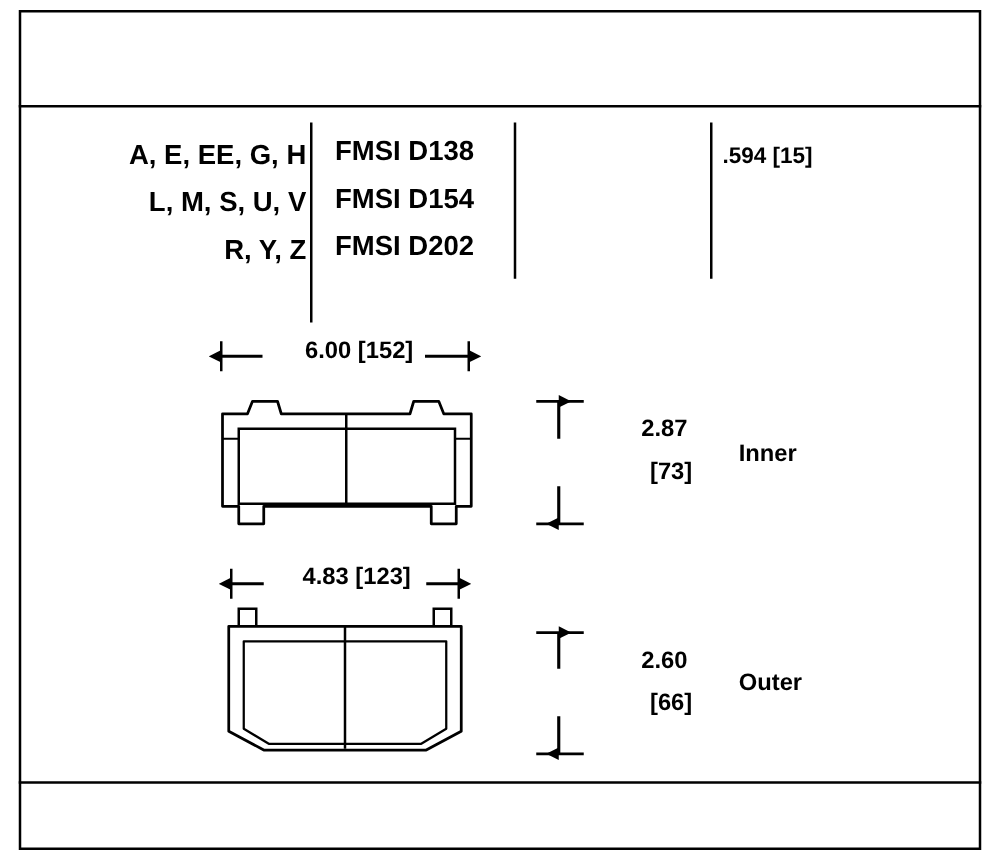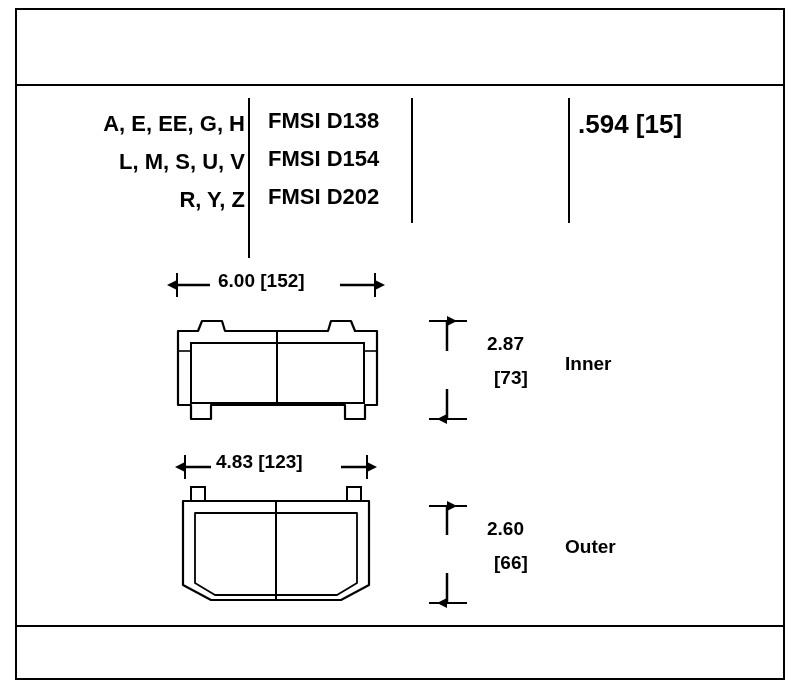--- a/index.html
+++ b/index.html
@@ -87,21 +87,21 @@
     font-size: 22px;
     font-weight: bold;
     line-height: 38px;
     white-space: nowrap;
   }
   
   .thickness {
     position: absolute;
     left: 578px;
     top: 105px;
-    font-size: 26px;
+    font-size: 18px;
     font-weight: bold;
     line-height: 38px;
     white-space: nowrap;
     text-align: right;
   }
 
   
   .draw-svg {
     position: absolute;
     left: 15px;
@@ -109,20 +109,21 @@
     width: 770px;
     height: 370px;
   }
 
   .dim-label {
     position: absolute;
     font-size: 19px;
     font-weight: bold;
     white-space: nowrap;
     text-align: left;
+    margin-left: 26px;
   }
   .dim-w-inner { left: 218px; top: 270px; }
   .dim-h-inner-1 { left: 487px; top: 333px; }
   .dim-h-inner-2 { left: 494px; top: 367px; }
   .dim-inner-title { left: 565px; top: 353px; }
 
   .dim-w-outer { left: 216px; top: 451px; }
   .dim-h-outer-1 { left: 487px; top: 518px; }
   .dim-h-outer-2 { left: 494px; top: 552px; }
   .dim-outer-title { left: 565px; top: 536px; }

